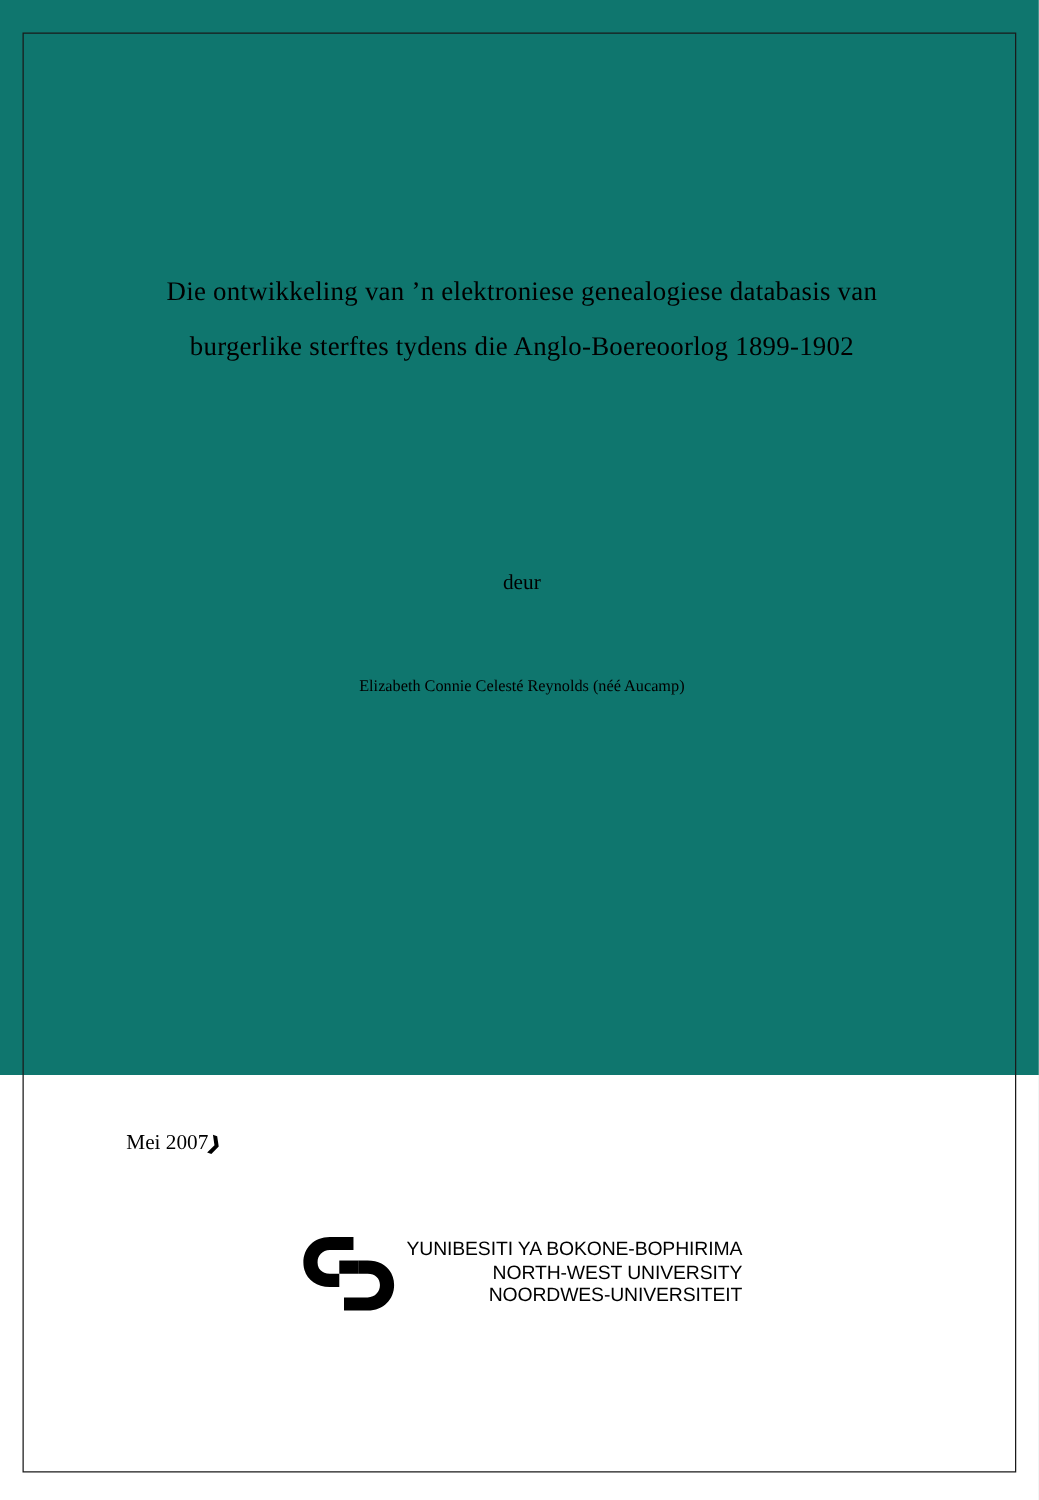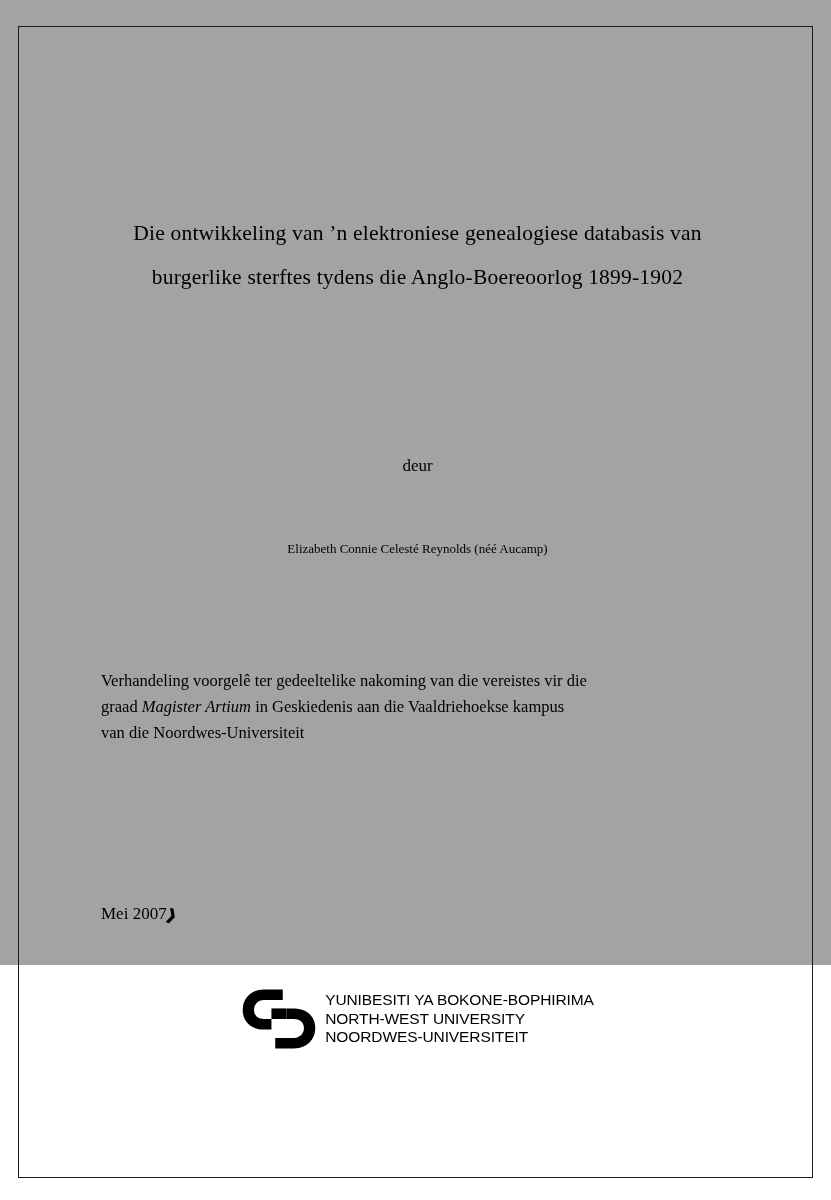--- a/index.html
+++ b/index.html
@@ -10,22 +10,22 @@
   body {
     width: 831px;
     height: 1200px;
     font-family: "Liberation Serif", serif;
     color: #000000;
     overflow: hidden;
   }
   .page {
     position: relative;
     width: 831px;
-    height: 965px;
-    background: #a3a3a3;
+    height: 860px;
+    background: #0f766e;
     box-sizing: border-box;
   }
   .page-border {
     position: absolute;
     left: 18px;
     top: 26px;
     width: 795px;
     height: 1152px;
     border: 1.5px solid #1a1a1a;
     box-sizing: border-box;
@@ -109,20 +109,21 @@
   }
 
   .logo-wrap {
     position: absolute;
     top: 962px;
     left: 0;
     width: 645px;
     display: flex;
     align-items: center;
     justify-content: center;
+    text-align: right;
   }
   .logo-mark {
     width: 76px;
     height: 62px;
     margin-right: 8px;
     flex: none;
   }
   .logo-text {
     font-family: "Liberation Sans", sans-serif;
     font-size: 15.5px;
@@ -143,25 +144,20 @@
 
     <div class="title-block">
       <div class="title-line">Die ontwikkeling van ’n elektroniese genealogiese databasis van</div>
       <div class="title-line">burgerlike sterftes tydens die Anglo-Boereoorlog 1899-1902</div>
     </div>
 
     <div class="deur">deur</div>
 
     <div class="author">Elizabeth Connie Celesté Reynolds (néé Aucamp)</div>
 
-    <div class="statement">
-      <div class="just">Verhandeling voorgelê ter gedeeltelike nakoming van die vereistes vir die</div>
-      <div class="nojust"><span>graad </span><i>Magister Artium</i><span> in Geskiedenis aan die Vaaldriehoekse kampus</span></div>
-      <div class="nojust">van die Noordwes-Universiteit</div>
-    </div>
 
     <div class="supervisor">
       <div class="date-line"><span>Mei 2007</span><span class="date-mark">❱</span></div>
     </div>
 
     <div class="logo-wrap">
       <svg class="logo-mark" viewBox="0 0 100 82" aria-hidden="true">
         <path fill="#000000" d="M30 2 C13 2 2 14 2 29 C2 44 13 55 30 55 L40 55 L40 41 L30 41 C22 41 17 36 17 29 C17 22 22 16 30 16 L55 16 L55 2 Z"></path>
         <path fill="#000000" d="M70 80 C87 80 98 68 98 53 C98 38 87 27 70 27 L60 27 L60 41 L70 41 C78 41 83 46 83 53 C83 60 78 66 70 66 L45 66 L45 80 Z"></path>
         <rect fill="#000000" x="40" y="27" width="20" height="14"></rect>

